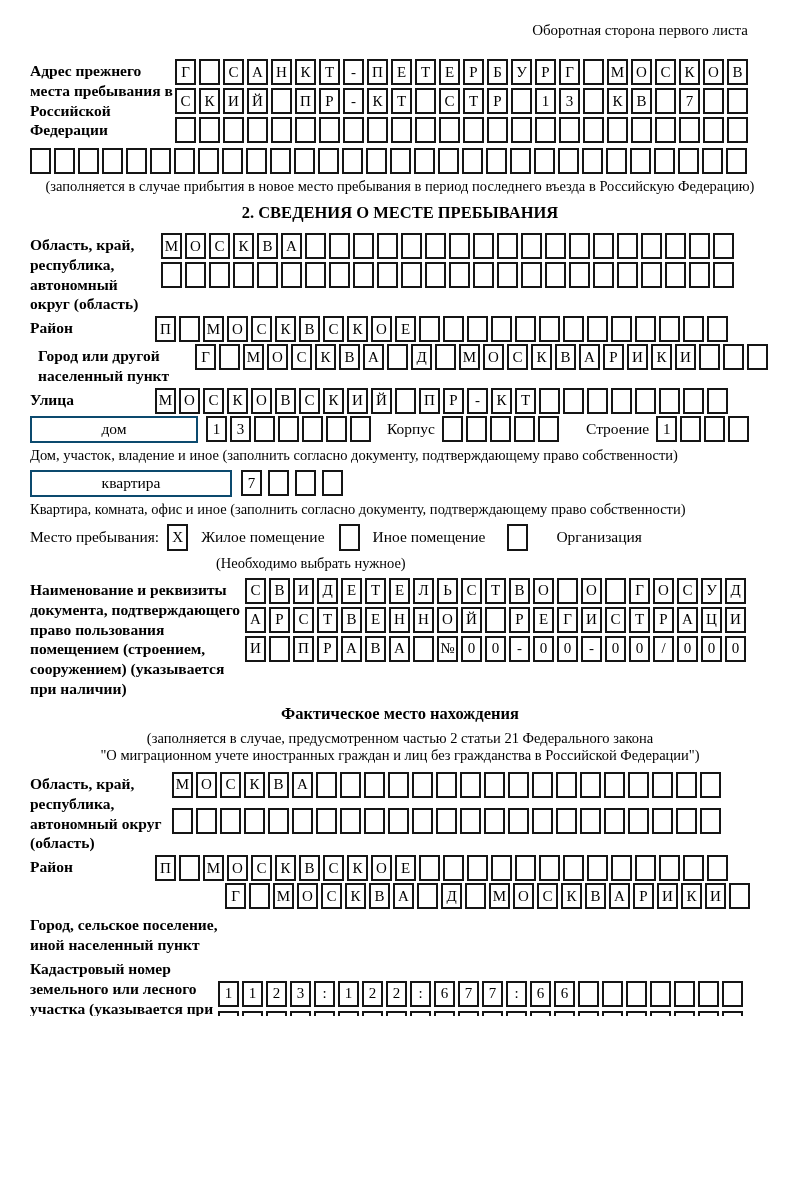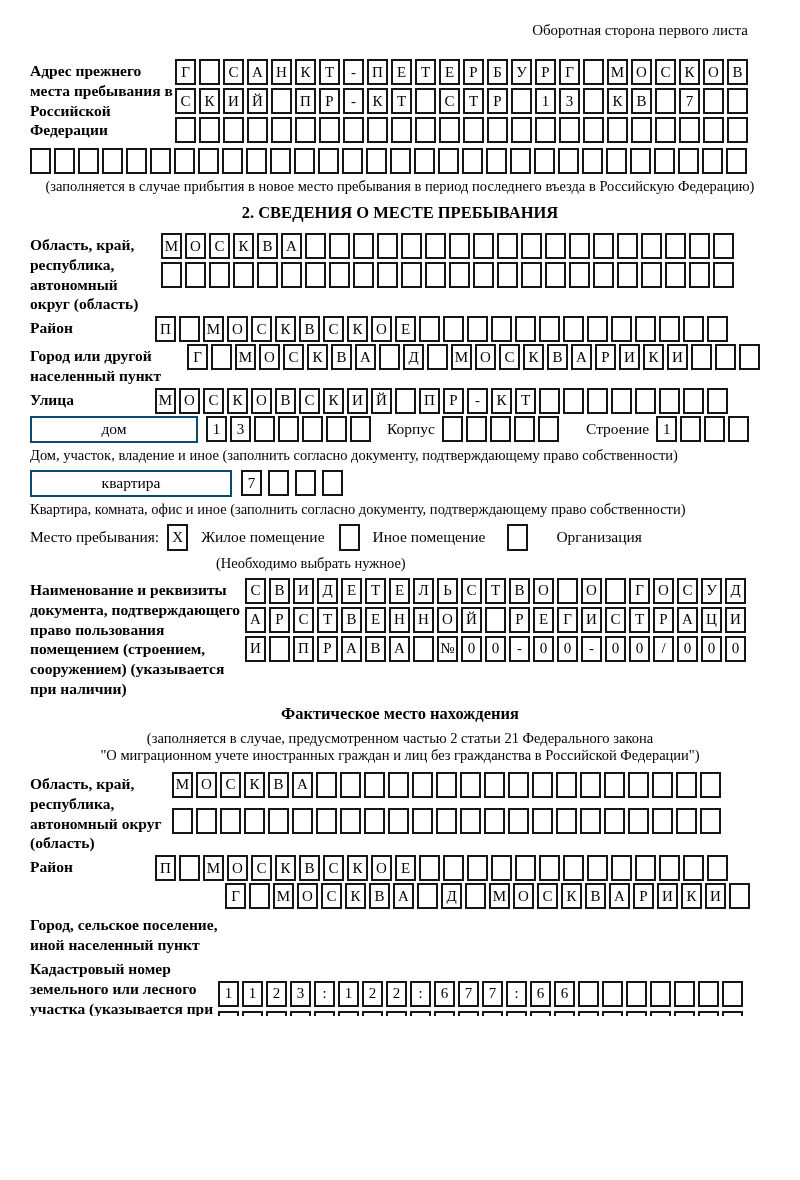--- a/index.html
+++ b/index.html
@@ -253,21 +253,21 @@
         <span class="cell"></span>
         <span class="cell"></span>
         <span class="cell"></span>
         <span class="cell"></span>
         <span class="cell"></span>
         <span class="cell"></span>
       </div>
   </div>
 
   <div class="field mb2">
-    <div class="flabel" style="width:157px;">Город или другой населенный пункт</div>
+    <div class="flabel" style="width:157px;margin-left:8px;">Город или другой населенный пункт</div>
     <div class="cellrow">
         <span class="cell">Г</span>
         <span class="cell"></span>
         <span class="cell">М</span>
         <span class="cell">О</span>
         <span class="cell">С</span>
         <span class="cell">К</span>
         <span class="cell">В</span>
         <span class="cell">А</span>
         <span class="cell"></span>

